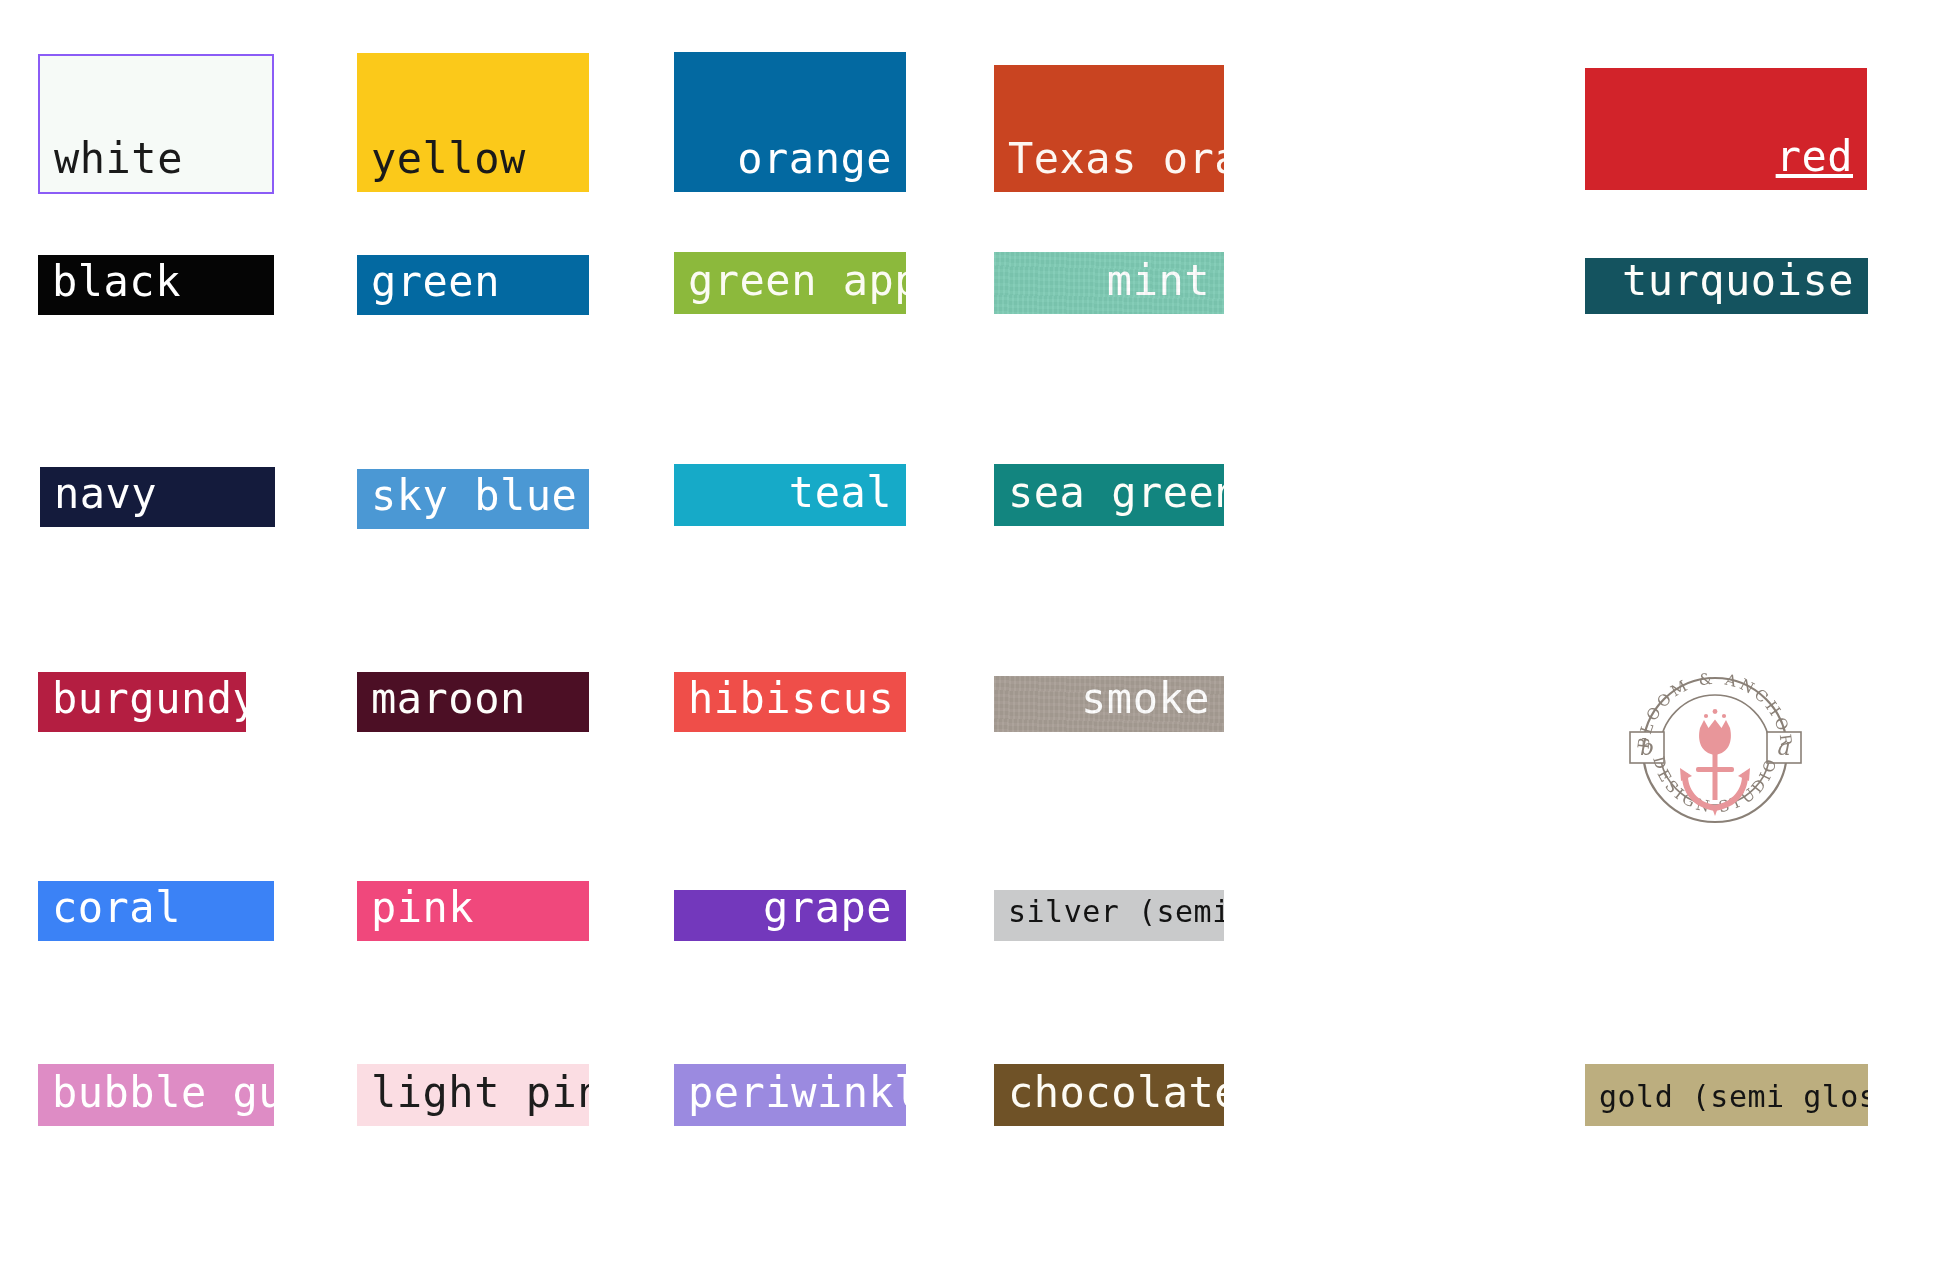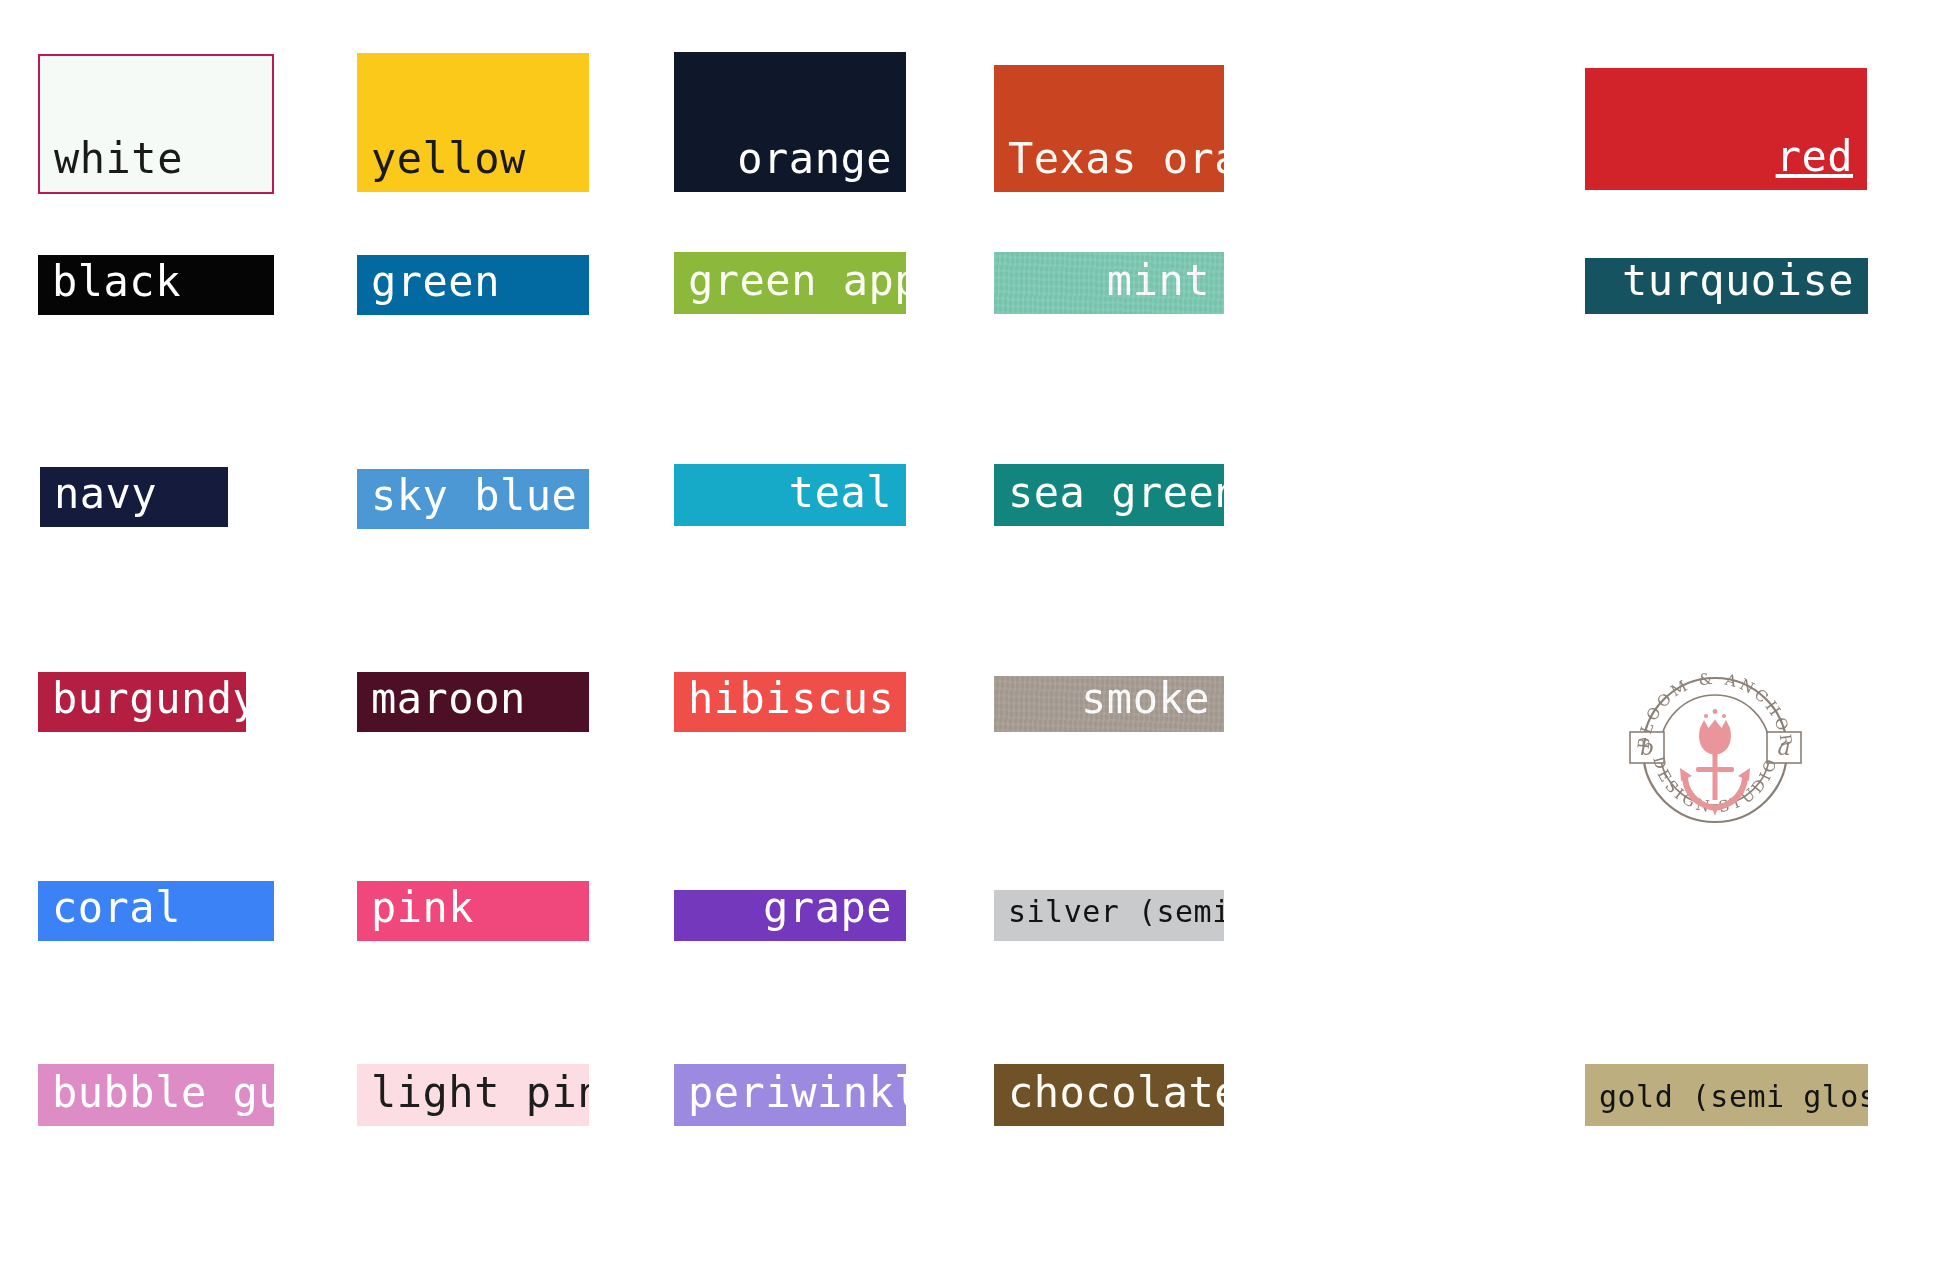--- a/index.html
+++ b/index.html
@@ -44,21 +44,21 @@
   .swatch.align-left  .label { text-align: left; }
   .swatch.align-right .label { text-align: right; }
   .swatch.align-center .label { text-align: center; }
 
   .swatch.small .label {
     font-size: 30px;
     padding-bottom: 14px;
   }
 
   .swatch.outlined {
-    border: 2px solid #be185d;
+    border: 2px solid #8b5cf6;
   }
 
   
   .swatch.textured::after {
     content: "";
     position: absolute;
     inset: 0;
     pointer-events: none;
     background:
       repeating-linear-gradient(92deg,
@@ -89,21 +89,21 @@
 
 <div id="board">
 
   <div id="swatch-layer">
       <div class="swatch align-left outlined" style="left: 38px; top: 54px; width: 236px; height: 140px; background: rgb(246, 250, 247);">
         <span class="label" style="color: rgb(26, 26, 26);">white</span>
       </div>
       <div class="swatch align-left" style="left: 357px; top: 53px; width: 232px; height: 139px; background: rgb(251, 201, 26);">
         <span class="label" style="color: rgb(26, 26, 26);">yellow</span>
       </div>
-      <div class="swatch align-right" style="left: 674px; top: 52px; width: 232px; height: 140px; background: #0f172a;">
+      <div class="swatch align-right" style="left: 674px; top: 52px; width: 232px; height: 140px; background: #0369a1;">
         <span class="label" style="color: rgb(255, 255, 255);">orange</span>
       </div>
       <div class="swatch align-center" style="left: 994px; top: 65px; width: 230px; height: 127px; background: rgb(201, 68, 33);">
         <span class="label" style="color: rgb(253, 247, 242);">Texas orange</span>
       </div>
       <div class="swatch align-right" style="left: 1585px; top: 68px; width: 282px; height: 122px; background: rgb(210, 35, 42);">
         <span class="label" style="color: rgb(255, 255, 255); text-decoration: underline;">red</span>
       </div>
       <div class="swatch align-left" style="left: 38px; top: 255px; width: 236px; height: 60px; background: rgb(5, 5, 5);">
         <span class="label" style="color: rgb(255, 255, 255);">black</span>
@@ -113,21 +113,21 @@
       </div>
       <div class="swatch align-center" style="left: 674px; top: 252px; width: 232px; height: 62px; background: rgb(140, 185, 60);">
         <span class="label" style="color: rgb(251, 251, 243);">green apple</span>
       </div>
       <div class="swatch align-right textured" style="left: 994px; top: 252px; width: 230px; height: 62px; background: rgb(126, 203, 180);">
         <span class="label" style="color: rgb(255, 255, 255);">mint</span>
       </div>
       <div class="swatch align-right" style="left: 1585px; top: 258px; width: 283px; height: 56px; background: rgb(20, 83, 95);">
         <span class="label" style="color: rgb(253, 253, 250);">turquoise</span>
       </div>
-      <div class="swatch align-left" style="left: 40px; top: 467px; width: 188px; height: 60px; background: rgb(20, 27, 60);">
+      <div class="swatch align-left" style="left: 40px; top: 467px; width: 235px; height: 60px; background: rgb(20, 27, 60);">
         <span class="label" style="color: rgb(255, 255, 255);">navy</span>
       </div>
       <div class="swatch align-left" style="left: 357px; top: 469px; width: 232px; height: 60px; background: rgb(75, 152, 212);">
         <span class="label" style="color: rgb(255, 255, 255);">sky blue</span>
       </div>
       <div class="swatch align-right" style="left: 674px; top: 464px; width: 232px; height: 62px; background: rgb(22, 170, 200);">
         <span class="label" style="color: rgb(255, 255, 255); margin-top: 12px;">teal</span>
       </div>
       <div class="swatch align-center" style="left: 994px; top: 464px; width: 230px; height: 62px; background: rgb(18, 133, 127);">
         <span class="label" style="color: rgb(253, 253, 248);">sea green</span>

